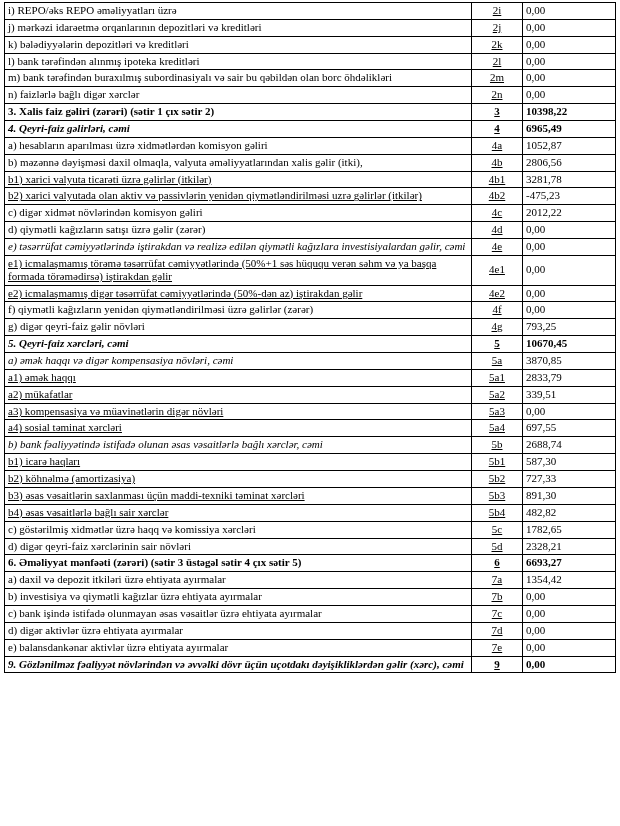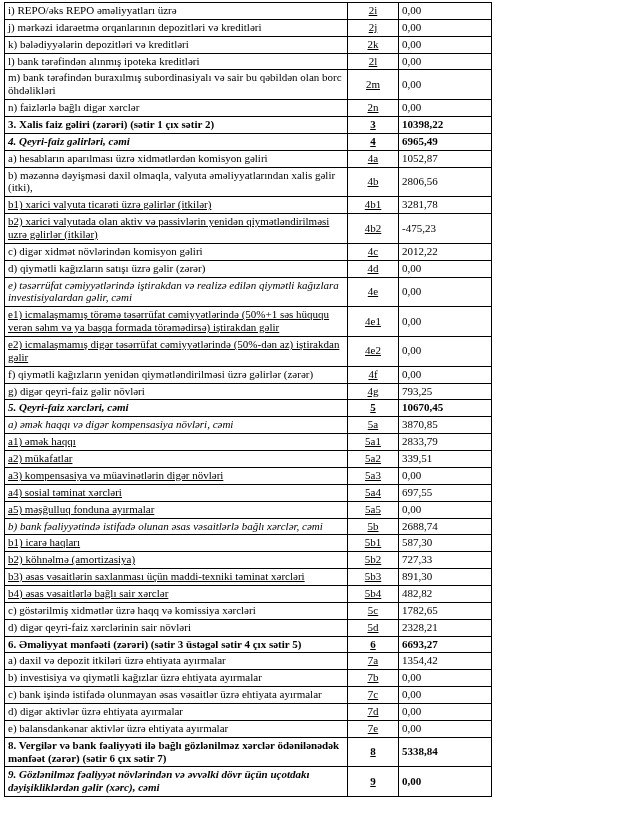--- a/index.html
+++ b/index.html
@@ -7,21 +7,21 @@
     padding: 0;
     background: #ffffff;
   }
   body {
     width: 620px;
     font-family: "Liberation Serif", serif;
     color: #000000;
   }
   table.fin {
     border-collapse: collapse;
-    width: 488px;
+    width: 612px;
     margin: 2px 4px 0 4px;
     table-layout: fixed;
   }
   table.fin td {
     border: 1px solid #000000;
     font-size: 11px;
     line-height: 1.17;
     padding: 1px 3px 2px 3px;
     vertical-align: middle;
   }
@@ -172,25 +172,20 @@
         <td class="c-label ind2">a3) kompensasiya və müavinətlərin digər növləri</td>
         <td class="c-code">5a3</td>
         <td class="c-val">0,00</td>
       </tr>
       <tr>
         <td class="c-label ind2">a4) sosial təminat xərcləri</td>
         <td class="c-code">5a4</td>
         <td class="c-val">697,55</td>
       </tr>
       <tr>
-        <td class="c-label ind2">a5) məşğulluq fonduna ayırmalar</td>
-        <td class="c-code">5a5</td>
-        <td class="c-val">0,00</td>
-      </tr>
-      <tr>
         <td class="c-label ind1 ital">b) bank fəaliyyətində istifadə olunan əsas vəsaitlərlə bağlı xərclər, cəmi</td>
         <td class="c-code">5b</td>
         <td class="c-val">2688,74</td>
       </tr>
       <tr>
         <td class="c-label ind2">b1) icarə haqları</td>
         <td class="c-code">5b1</td>
         <td class="c-val">587,30</td>
       </tr>
       <tr>
@@ -240,25 +235,20 @@
       </tr>
       <tr>
         <td class="c-label ind1">d) digər aktivlər üzrə ehtiyata ayırmalar</td>
         <td class="c-code">7d</td>
         <td class="c-val">0,00</td>
       </tr>
       <tr>
         <td class="c-label ind1">e) balansdankənar aktivlər üzrə ehtiyata ayırmalar</td>
         <td class="c-code">7e</td>
         <td class="c-val">0,00</td>
-      </tr>
-      <tr>
-        <td class="c-label bold">8. Vergilər və bank fəaliyyəti ilə bağlı gözlənilməz xərclər ödənilənədək mənfəət (zərər) (sətir 6 çıx sətir 7)</td>
-        <td class="c-code bold">8</td>
-        <td class="c-val bold">5338,84</td>
       </tr>
       <tr>
         <td class="c-label bold ital">9. Gözlənilməz fəaliyyət növlərindən və əvvəlki dövr üçün uçotdakı dəyişikliklərdən gəlir (xərc), cəmi</td>
         <td class="c-code bold">9</td>
         <td class="c-val bold">0,00</td>
       </tr>
     </tbody>
 </table>
 
 </body></html>

